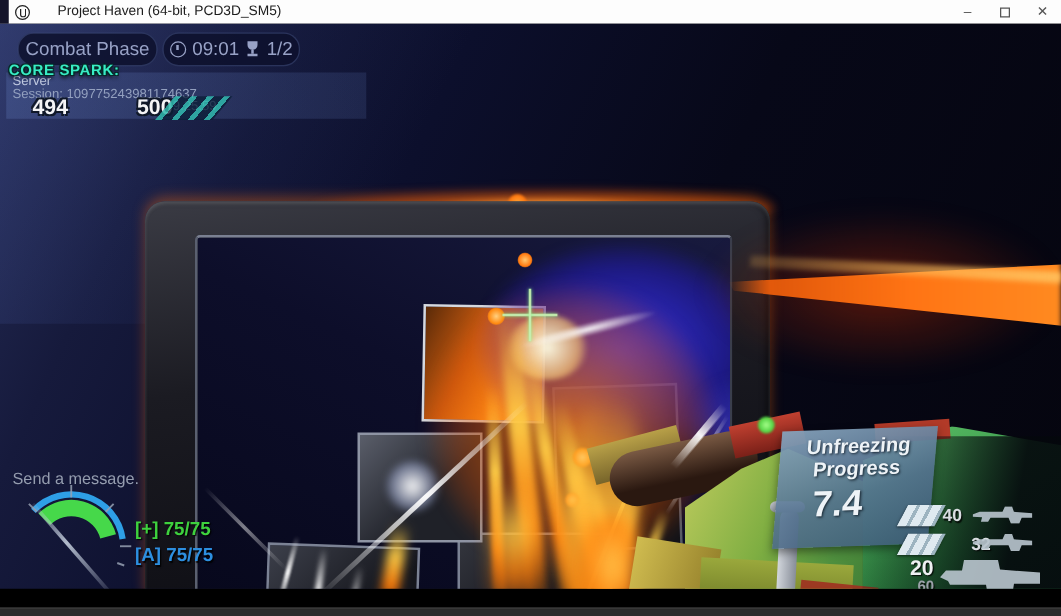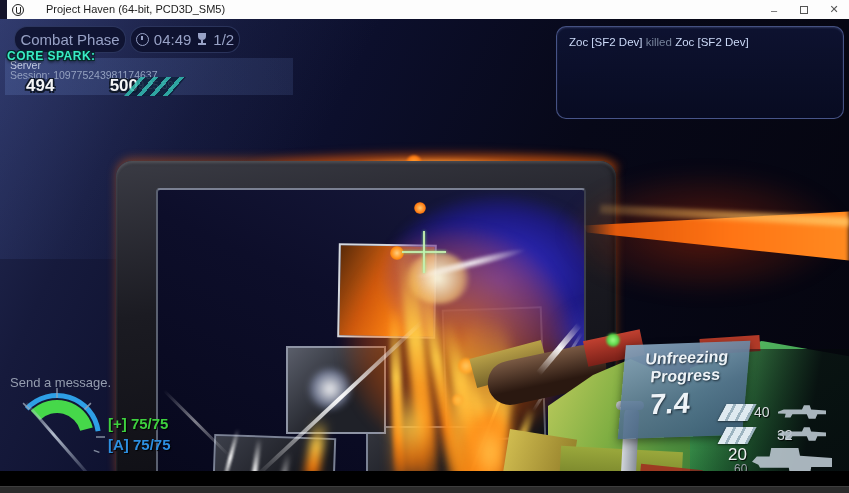--- a/index.html
+++ b/index.html
@@ -79,21 +79,21 @@
     background:linear-gradient(162deg, rgba(134,163,188,.95), rgba(84,114,144,.9) 55%, rgba(62,92,122,.88));
     box-shadow:0 3px 8px rgba(0,0,0,.45); text-align:center; color:#eef3f7;
     text-shadow:1px 1px 2px rgba(10,20,30,.8); }
   .uf-l1 { margin-top:6px; font-size:16px; font-weight:bold; }
   .uf-l2 { font-size:16px; font-weight:bold; }
   .uf-val { margin-top:2px; margin-right:26px; font-size:29px; font-weight:bold; }
 
   .magicon { width:30px; height:17px; transform:skewX(-28deg);
     background:repeating-linear-gradient(90deg,#dfeaf0 0 7px,#9db4c0 7px 10px);
     box-shadow:0 1px 2px rgba(0,0,0,.5); }
-  .cnt { position:absolute; font-weight:normal; color:#d9dde1; text-shadow:1px 1px 1px rgba(0,0,0,.85); }
+  .cnt { position:absolute; font-weight:bold; color:#d9dde1; text-shadow:1px 1px 1px rgba(0,0,0,.85); }
   .wicon { background:#b7c3cb; opacity:.92; filter:drop-shadow(1px 1px 1px rgba(0,0,0,.6)); }
   .rifle { clip-path:polygon(0 48%,12% 36%,50% 36%,54% 12%,66% 12%,69% 36%,100% 42%,100% 62%,82% 62%,78% 88%,64% 88%,60% 62%,30% 62%,26% 80%,14% 80%,16% 60%,0 58%); }
   .launcher { clip-path:polygon(0 52%,6% 38%,22% 38%,24% 16%,58% 16%,60% 36%,100% 42%,100% 66%,74% 66%,72% 92%,48% 92%,46% 68%,10% 68%,8% 60%); }
 
   .crossh { background:rgba(195,240,175,.95); box-shadow:0 0 3px rgba(120,255,130,.8); }
 
   .bottombar { position:absolute; left:0; top:486px; width:849px; height:7px;
     background:#2b2b2b; border-top:1px solid #3d3d3d; }
 </style>
 </head>
@@ -183,47 +183,40 @@
     <div class="abs" style="left:690px;top:330px;width:160px;height:146px;background:linear-gradient(100deg, transparent, rgba(4,7,12,.92) 72%);"></div>
 
     <div class="abs crossh" style="left:402px;top:232px;width:44px;height:1.8px;"></div>
     <div class="abs crossh" style="left:423px;top:212px;width:1.8px;height:42px;"></div>
 
     <div class="pill" style="left:14px;top:7px;width:112px;">
       <span>Combat Phase</span>
     </div>
     <div class="pill" style="left:130px;top:7px;width:110px;gap:5px;">
       <span class="clock-ic"></span>
-      <span>04:49</span>
+      <span>09:01</span>
       <span class="trophy">
           <span class="cup"></span>
           <span class="stem"></span>
           <span class="base"></span>
         </span>
       <span>1/2</span>
     </div>
 
     <div class="abs server-panel"></div>
     <div class="abs srv-t" style="left:10px;top:40px;color:#c2cbe2;">Server</div>
     <div class="abs srv-t" style="left:10px;top:50px;color:#93a0bf;">Session: 109775243981174637</div>
     <div class="abs srv-t" style="left:112px;top:60px;color:#93a0bf;">017  19.25.59</div>
     <div class="abs corespark-label">CORE SPARK:</div>
     <div class="abs corespark-nums">
       <span>494</span>
       <span>500</span>
     </div>
     <div class="abs ribbon"></div>
 
-    <div class="abs killfeed">
-      <div class="kf-row">
-        <span class="kf-name">Zoc [SF2 Dev]</span>
-        <span class="kf-verb">killed</span>
-        <span class="kf-name">Zoc [SF2 Dev]</span>
-      </div>
-    </div>
 
     <div class="abs chat-hint">Send a message.</div>
 
     <svg class="abs" style="left:2px;top:363px;" width="110" height="110" viewBox="0 0 110 110">
       <path d="M 24.7 26.7 A 41.5 41.5 0 0 1 96.1 49.2" fill="none" stroke="#2e9fe6" stroke-width="5"></path>
       <path d="M 33.4 33.4 A 30.5 30.5 0 0 1 84.5 47.1" fill="none" stroke="#46d84a" stroke-width="13"></path>
       <g stroke="#96a0b2" stroke-width="1.5" opacity=".85">
         <line x1="55" y1="6" x2="55" y2="16"></line>
         <line x1="88.9" y1="21.1" x2="82.6" y2="27.4"></line>
         <line x1="103" y1="55" x2="94" y2="55"></line>

